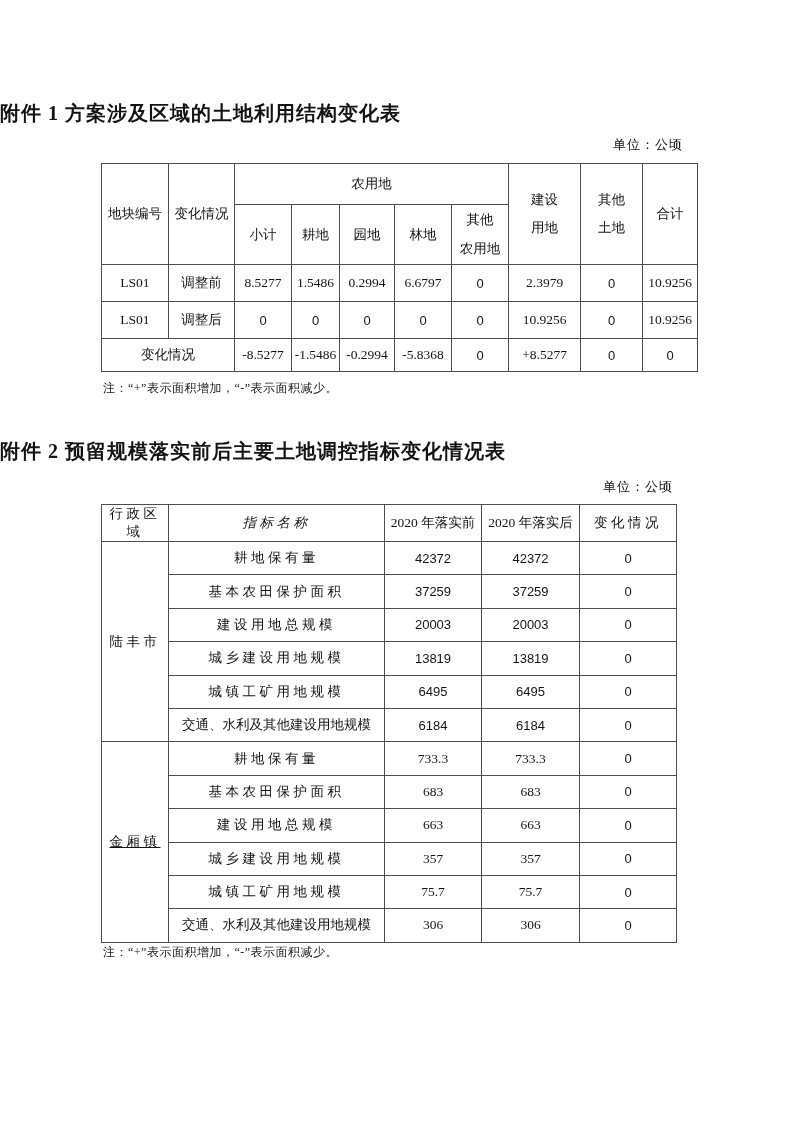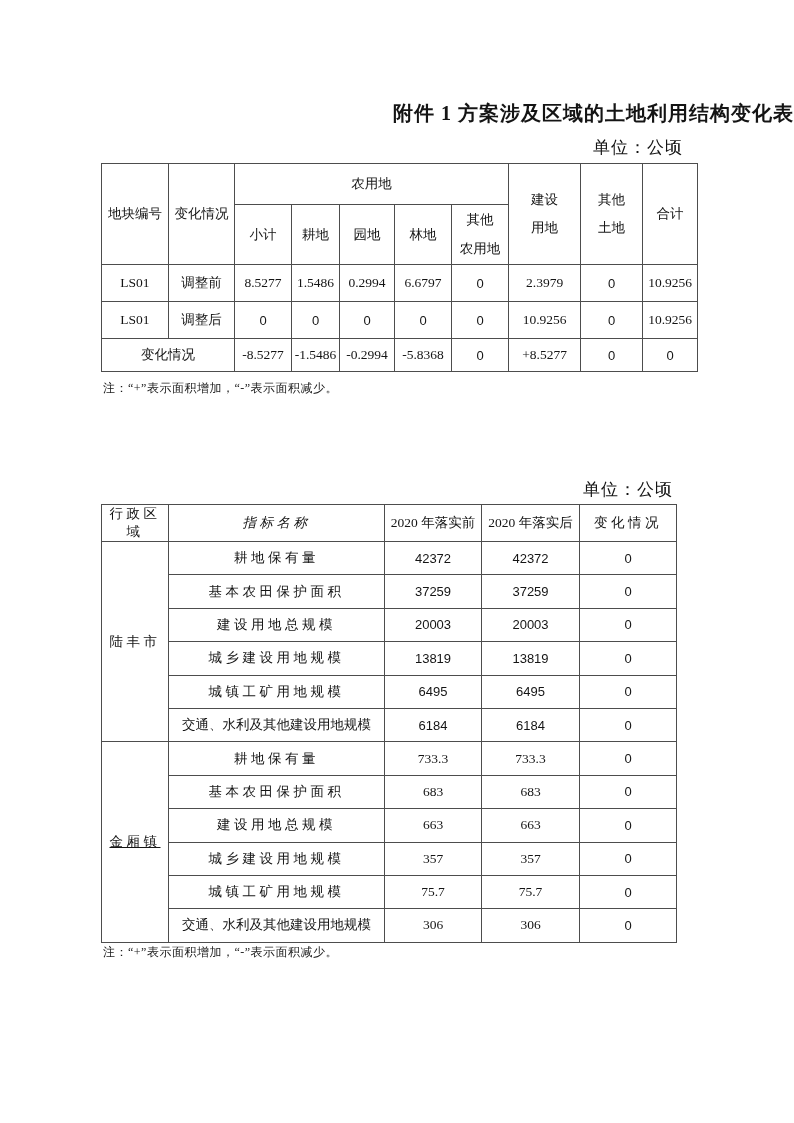--- a/index.html
+++ b/index.html
@@ -2,26 +2,26 @@
 <html><head>
 <meta charset="utf-8">
 <style>
   html,body { margin:0; padding:0; background:#e8e8e8; }
   .page {
     position:relative; width:794px; height:1123px; margin:0 auto;
     background:#ffffff; overflow:hidden;
     font-family:"Liberation Serif","DejaVu Serif",serif; color:#141414;
   }
   .title {
-    position:absolute; left:0; width:100%; text-align:right;
+    position:absolute; left:0; width:100%; text-align:left;
     font-size:20px; font-weight:bold; letter-spacing:1px; margin:0;
   }
   .t1 { top:100px; }
   .t2 { top:438px; }
-  .unit { position:absolute; font-size:17px; letter-spacing:1px; }
+  .unit { position:absolute; font-size:13px; letter-spacing:1px; }
   .unit1 { top:136px; right:111px; }
   .unit2 { top:478px; right:121px; }
   table { position:absolute; border-collapse:collapse; table-layout:fixed; }
   td {
     border:1px solid #4d4d4d; text-align:center; vertical-align:middle;
     font-size:13.5px; padding:0 1px; overflow:hidden;
   }
   .tbl1 { left:101px; top:163px; width:596px; }
   .tbl2 { left:101px; top:504px; width:575px; }
   .tbl1 tr.r1 { height:41px; }
@@ -111,20 +111,21 @@
         <td class="num zero">0</td>
         <td class="num">+8.5277</td>
         <td class="num zero">0</td>
         <td class="num zero">0</td>
       </tr>
     </tbody>
   </table>
 
   <div class="note note1">注：“+”表示面积增加，“-”表示面积减少。</div>
 
+  <h1 class="title t2">附件 2 预留规模落实前后主要土地调控指标变化情况表</h1>
   <div class="unit unit2">单位：公顷</div>
 
   <table class="tbl2">
     <colgroup>
       <col style="width:67px">
         <col style="width:216px">
         <col style="width:97px">
         <col style="width:98px">
         <col style="width:97px">
     </colgroup>

